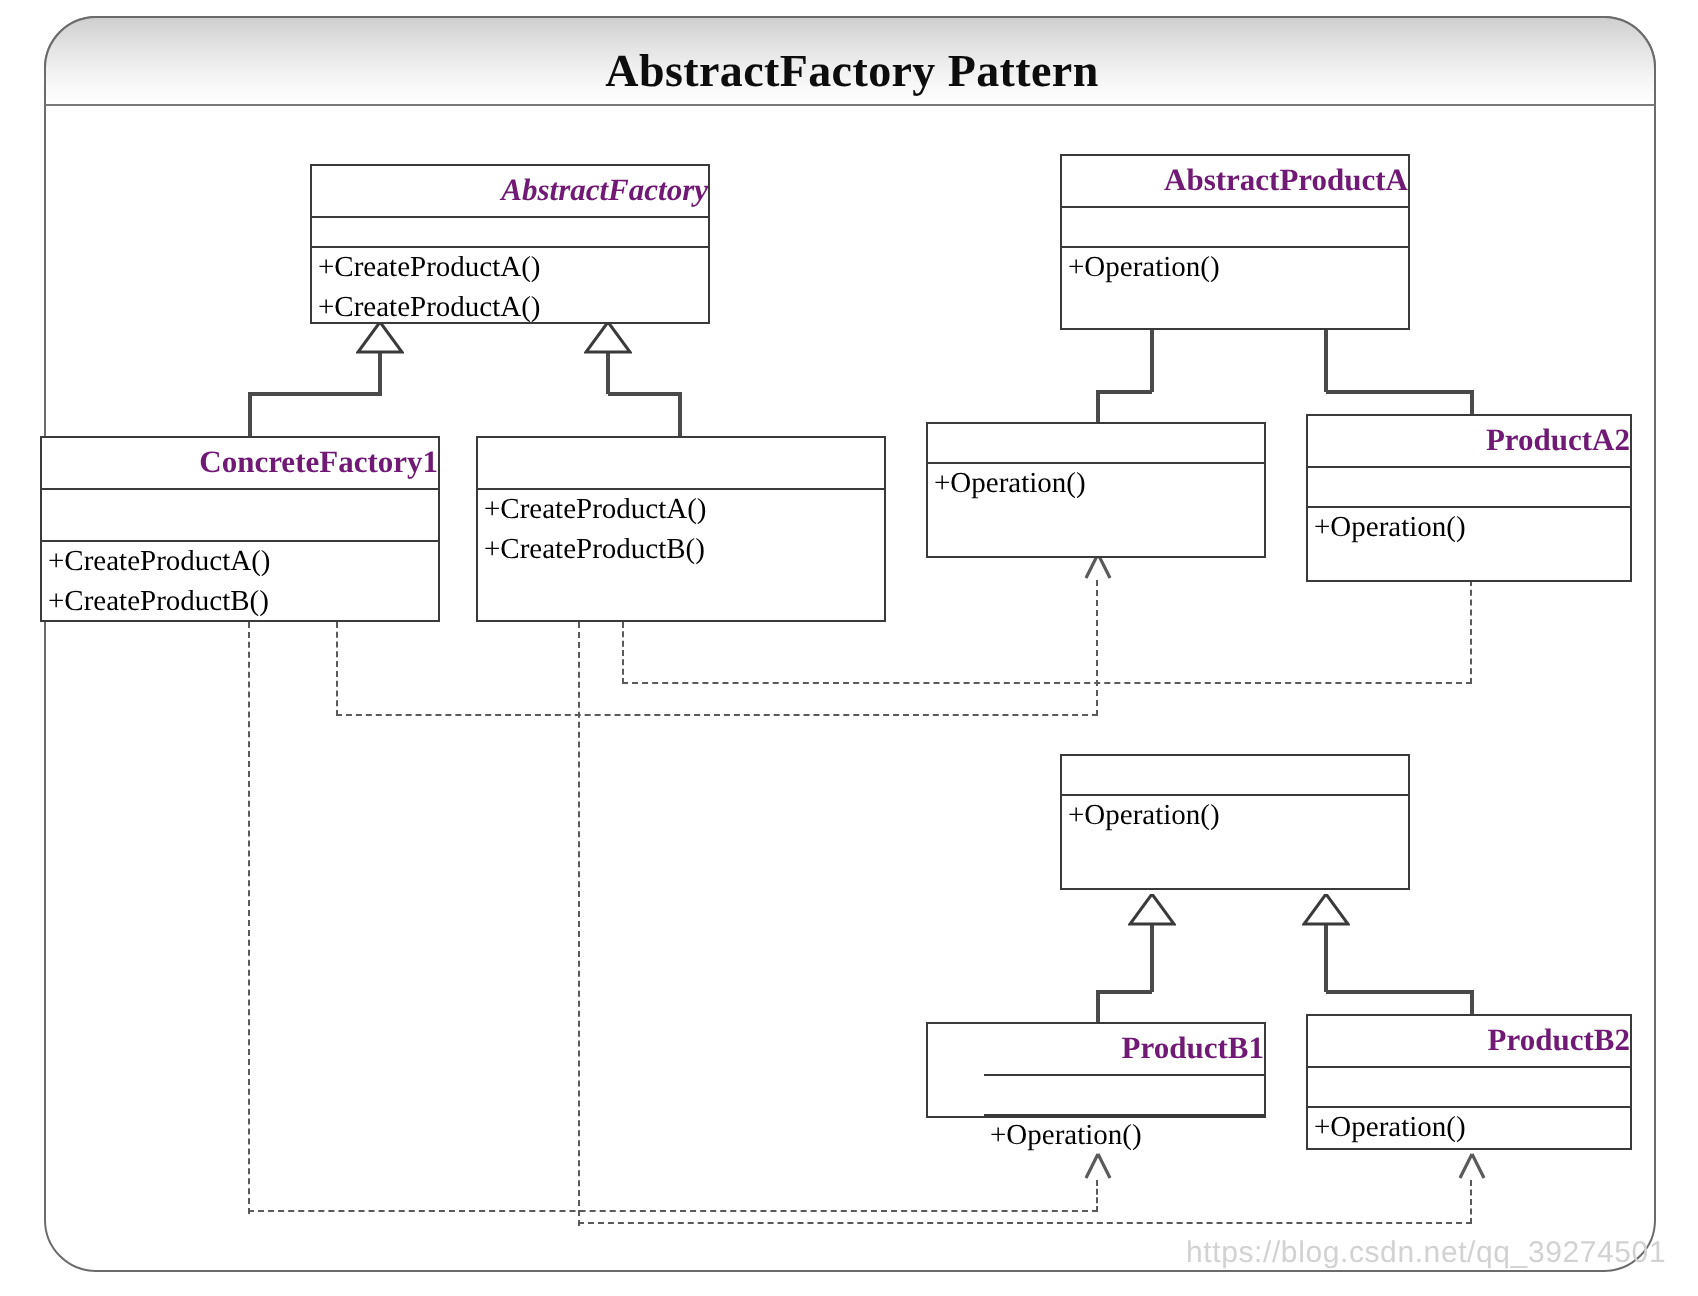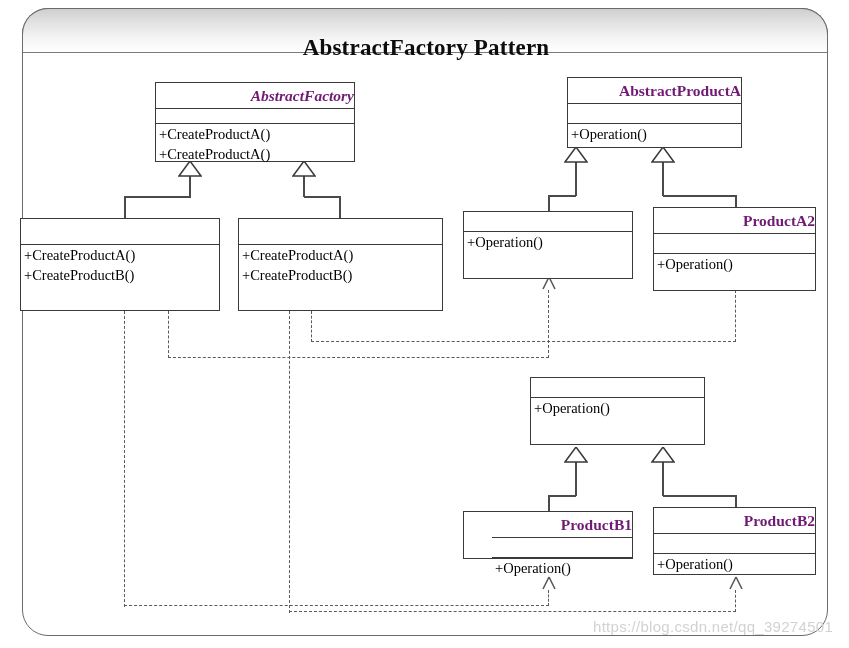--- a/index.html
+++ b/index.html
@@ -36,21 +36,21 @@
     height: 45px;
     box-sizing: border-box;
     border: 1.5px solid #6b6b6b;
     border-bottom: 1.5px solid #7a7a7a;
     border-radius: 26px 26px 0 0;
     background: linear-gradient(to bottom, #cfcfcf 0%, #e4e4e4 35%, #f5f5f5 70%, #ffffff 100%);
   }
   #title-text {
     position: absolute;
     left: 0;
-    top: 16px;
+    top: 4px;
     width: 806px;
     height: 45px;
     line-height: 45px;
     text-align: center;
     font-size: 23px;
     font-weight: bold;
     color: #0d0d0d;
     letter-spacing: 0.2px;
   }
 
@@ -236,36 +236,37 @@
   <div class="uml abstract" style="left:155px; top:82px; width:200px; height:80px;">
     <div class="name">AbstractFactory</div>
     <div class="attrs"></div>
     <div class="ops">
       <div class="op">+CreateProductA()</div>
       <div class="op">+CreateProductA()</div>
     </div>
   </div>
 
   <div class="uml" style="left:20px; top:218px; width:200px; height:93px;">
+    <div class="name">ConcreteFactory1</div>
     <div class="attrs" style="height:26px;"></div>
     <div class="ops">
       <div class="op">+CreateProductA()</div>
       <div class="op">+CreateProductB()</div>
     </div>
   </div>
 
   <div class="uml" style="left:238px; top:218px; width:205px; height:93px;">
     <div class="attrs" style="height:26px;"></div>
     <div class="ops">
       <div class="op">+CreateProductA()</div>
       <div class="op">+CreateProductB()</div>
     </div>
   </div>
 
-  <div class="uml" style="left:530px; top:77px; width:175px; height:71px;margin-left:37px;">
+  <div class="uml" style="left:530px; top:77px; width:175px; height:88px;">
     <div class="name">AbstractProductA</div>
     <div class="attrs" style="height:20px;"></div>
     <div class="ops">
       <div class="op">+Operation()</div>
     </div>
   </div>
 
   <div class="uml" style="left:463px; top:211px; width:170px; height:68px;">
     <div class="attrs" style="height:20px;"></div>
     <div class="ops">

